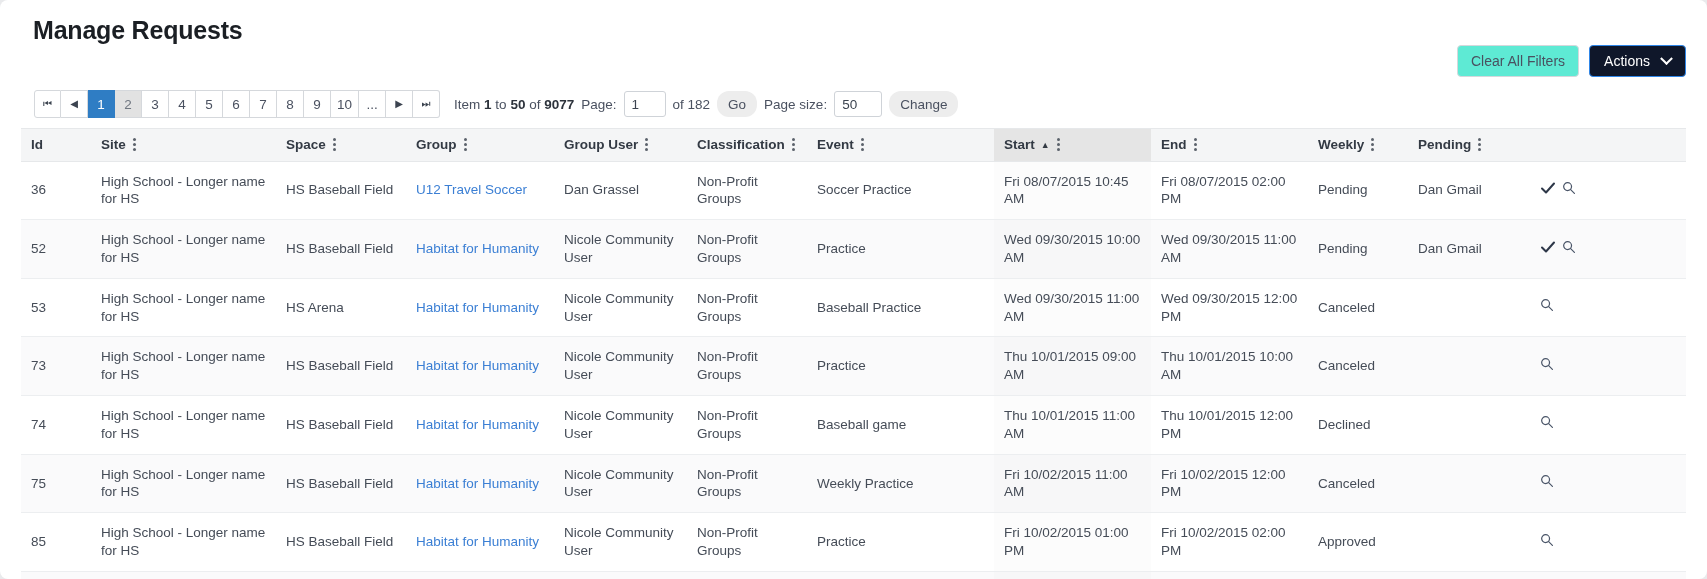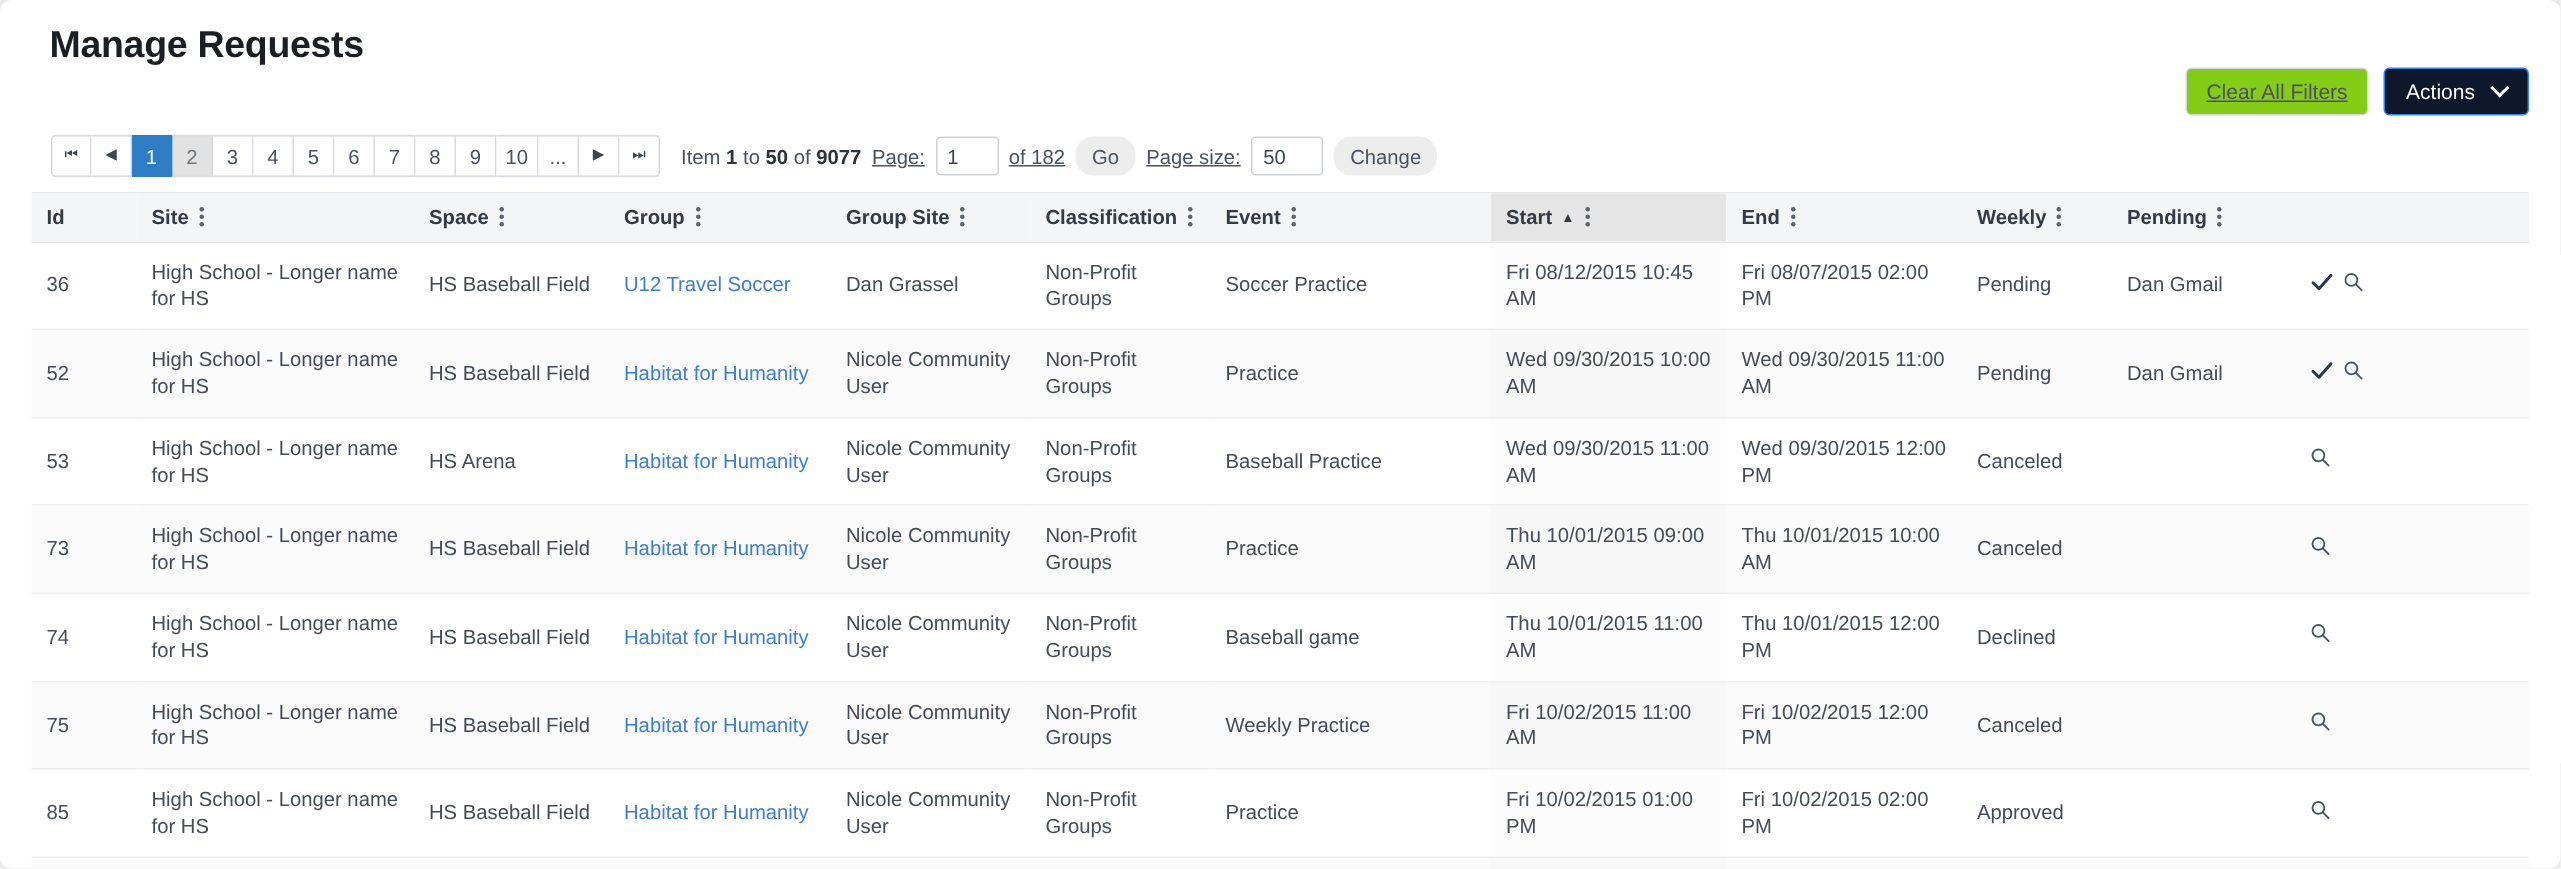--- a/index.html
+++ b/index.html
@@ -62,23 +62,22 @@
     font-family: "Liberation Sans", sans-serif;
     cursor: pointer;
     display: inline-flex;
     align-items: center;
     justify-content: center;
     white-space: nowrap;
   }
   .btn-clear {
     padding: 0 13px;
     border: 1px solid #d5d8dc;
-    background: #84cc16;
+    background: #5eead4;
     color: #4a5160;
-    text-decoration: underline;
   }
   .btn-actions {
     padding: 0 14px;
     border: 1px solid #2f86e8;
     background: #0f172a;
     color: #ffffff;
     gap: 12px;
     font-weight: 400;
   }
   .chev {
@@ -147,21 +146,21 @@
     height: 26px;
     padding: 0 11px;
     border: none;
     border-radius: 12px;
     background: #ededed;
     color: #4a5160;
     font-size: 13.5px;
     font-family: "Liberation Sans", sans-serif;
     cursor: pointer;
   }
-  .lbl { color: #4a5160; text-decoration: underline; }
+  .lbl { color: #4a5160; }
 
   
   .table-wrap {
     position: absolute;
     left: 21px; top: 128px;
     width: 1665px;
     border-top: 1px solid #e6e8ea;
   }
   table { border-collapse: collapse; width: 1665px; table-layout: fixed; }
   thead th {
@@ -334,21 +333,21 @@
                 <span>Group</span>
                 <span class="kebab">
                   <i></i>
                   <i></i>
                   <i></i>
                 </span>
               </div>
             </th>
             <th>
               <div class="th-inner">
-                <span>Group Site</span>
+                <span>Group User</span>
                 <span class="kebab">
                   <i></i>
                   <i></i>
                   <i></i>
                 </span>
               </div>
             </th>
             <th>
               <div class="th-inner">
                 <span>Classification</span>
@@ -419,21 +418,21 @@
       </thead>
       <tbody>
           <tr>
             <td>36</td>
             <td>High School - Longer name for HS</td>
             <td>HS Baseball Field</td>
             <td><span class="link">U12 Travel Soccer</span></td>
             <td>Dan Grassel</td>
             <td>Non-Profit Groups</td>
             <td>Soccer Practice</td>
-            <td class="sorted-col">Fri 08/12/2015 10:45 AM</td>
+            <td class="sorted-col">Fri 08/07/2015 10:45 AM</td>
             <td>Fri 08/07/2015 02:00 PM</td>
             <td>Pending</td>
             <td>Dan Gmail</td>
             <td class=" actions-cell"><span class="act"><svg class="icon-check" viewBox="0 0 16 16">
                   <polyline points="2,8.5 6,12.5 14,3.5" fill="none" stroke="#2d3748" stroke-width="2" stroke-linecap="round" stroke-linejoin="round"></polyline>
                 </svg></span><span class="act"><svg class="icon-mag" viewBox="0 0 16 16">
                   <circle cx="6.4" cy="6.4" r="4.5" fill="none" stroke="#4a5568" stroke-width="1.4"></circle>
                   <line x1="9.9" y1="9.9" x2="14.2" y2="14.2" stroke="#4a5568" stroke-width="1.4" stroke-linecap="round"></line>
                 </svg></span></td>
           </tr>

